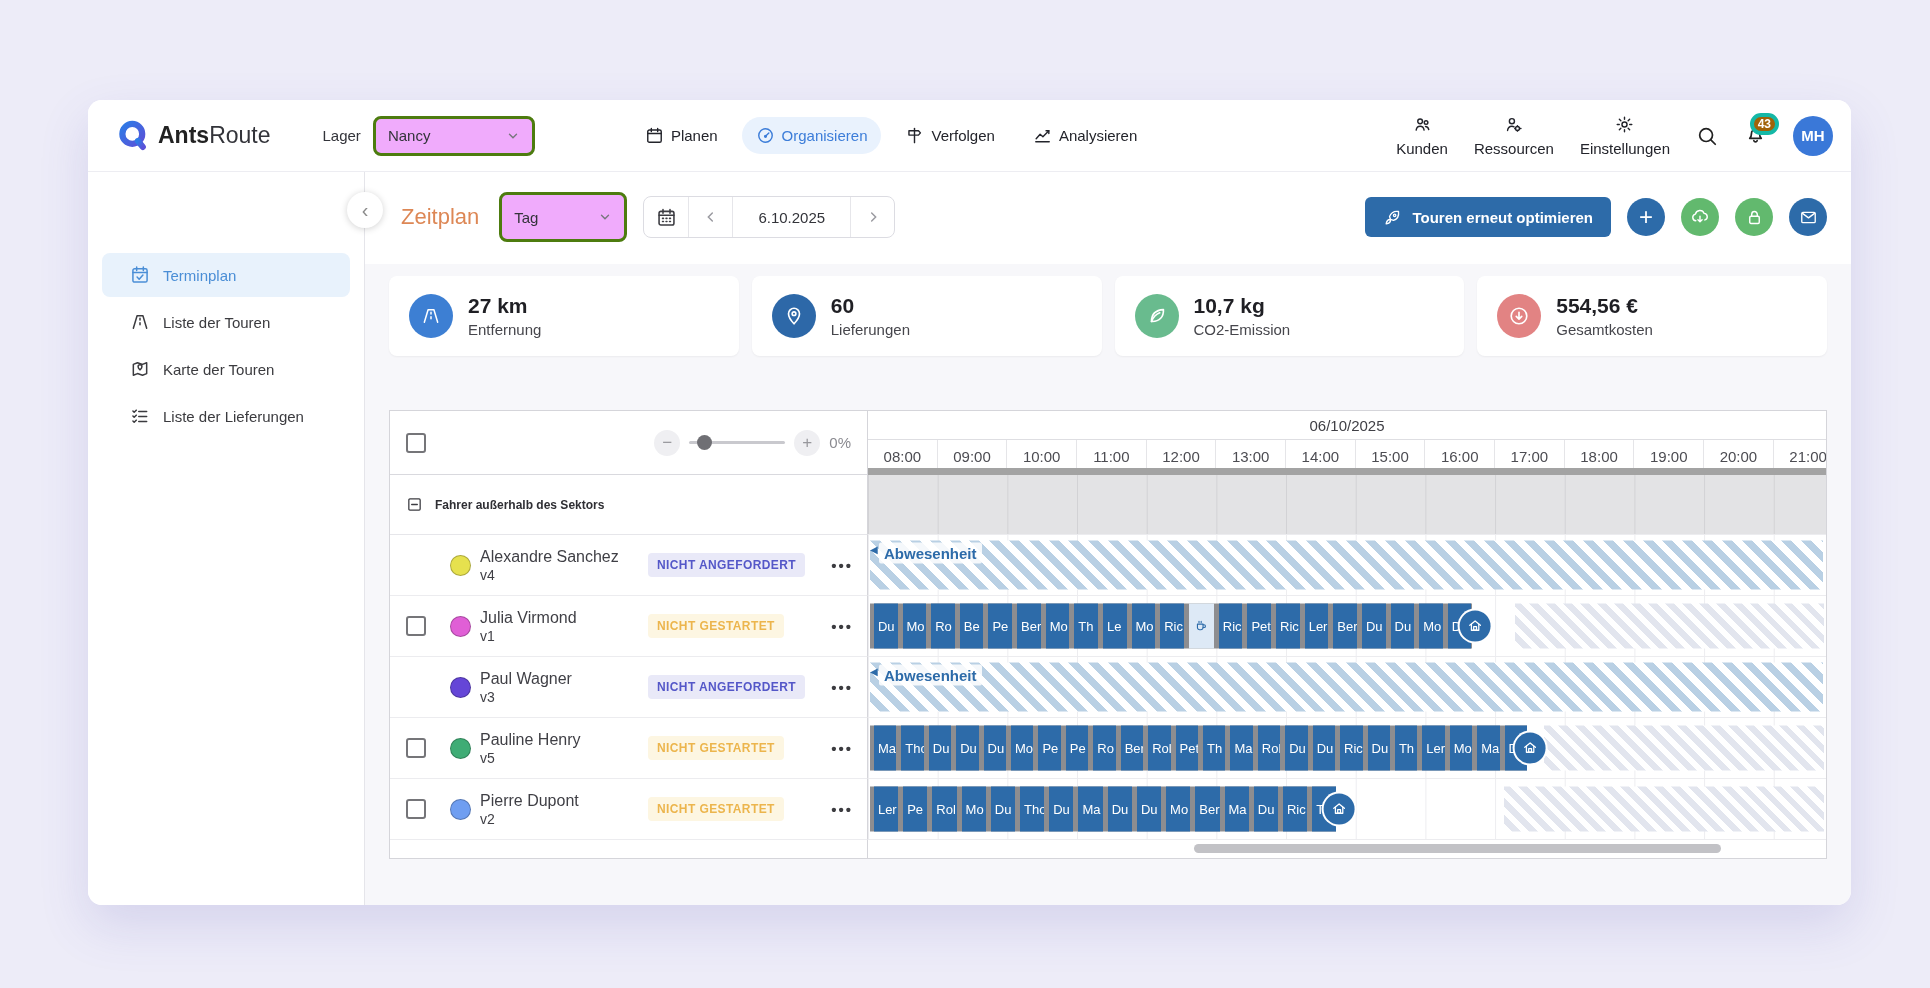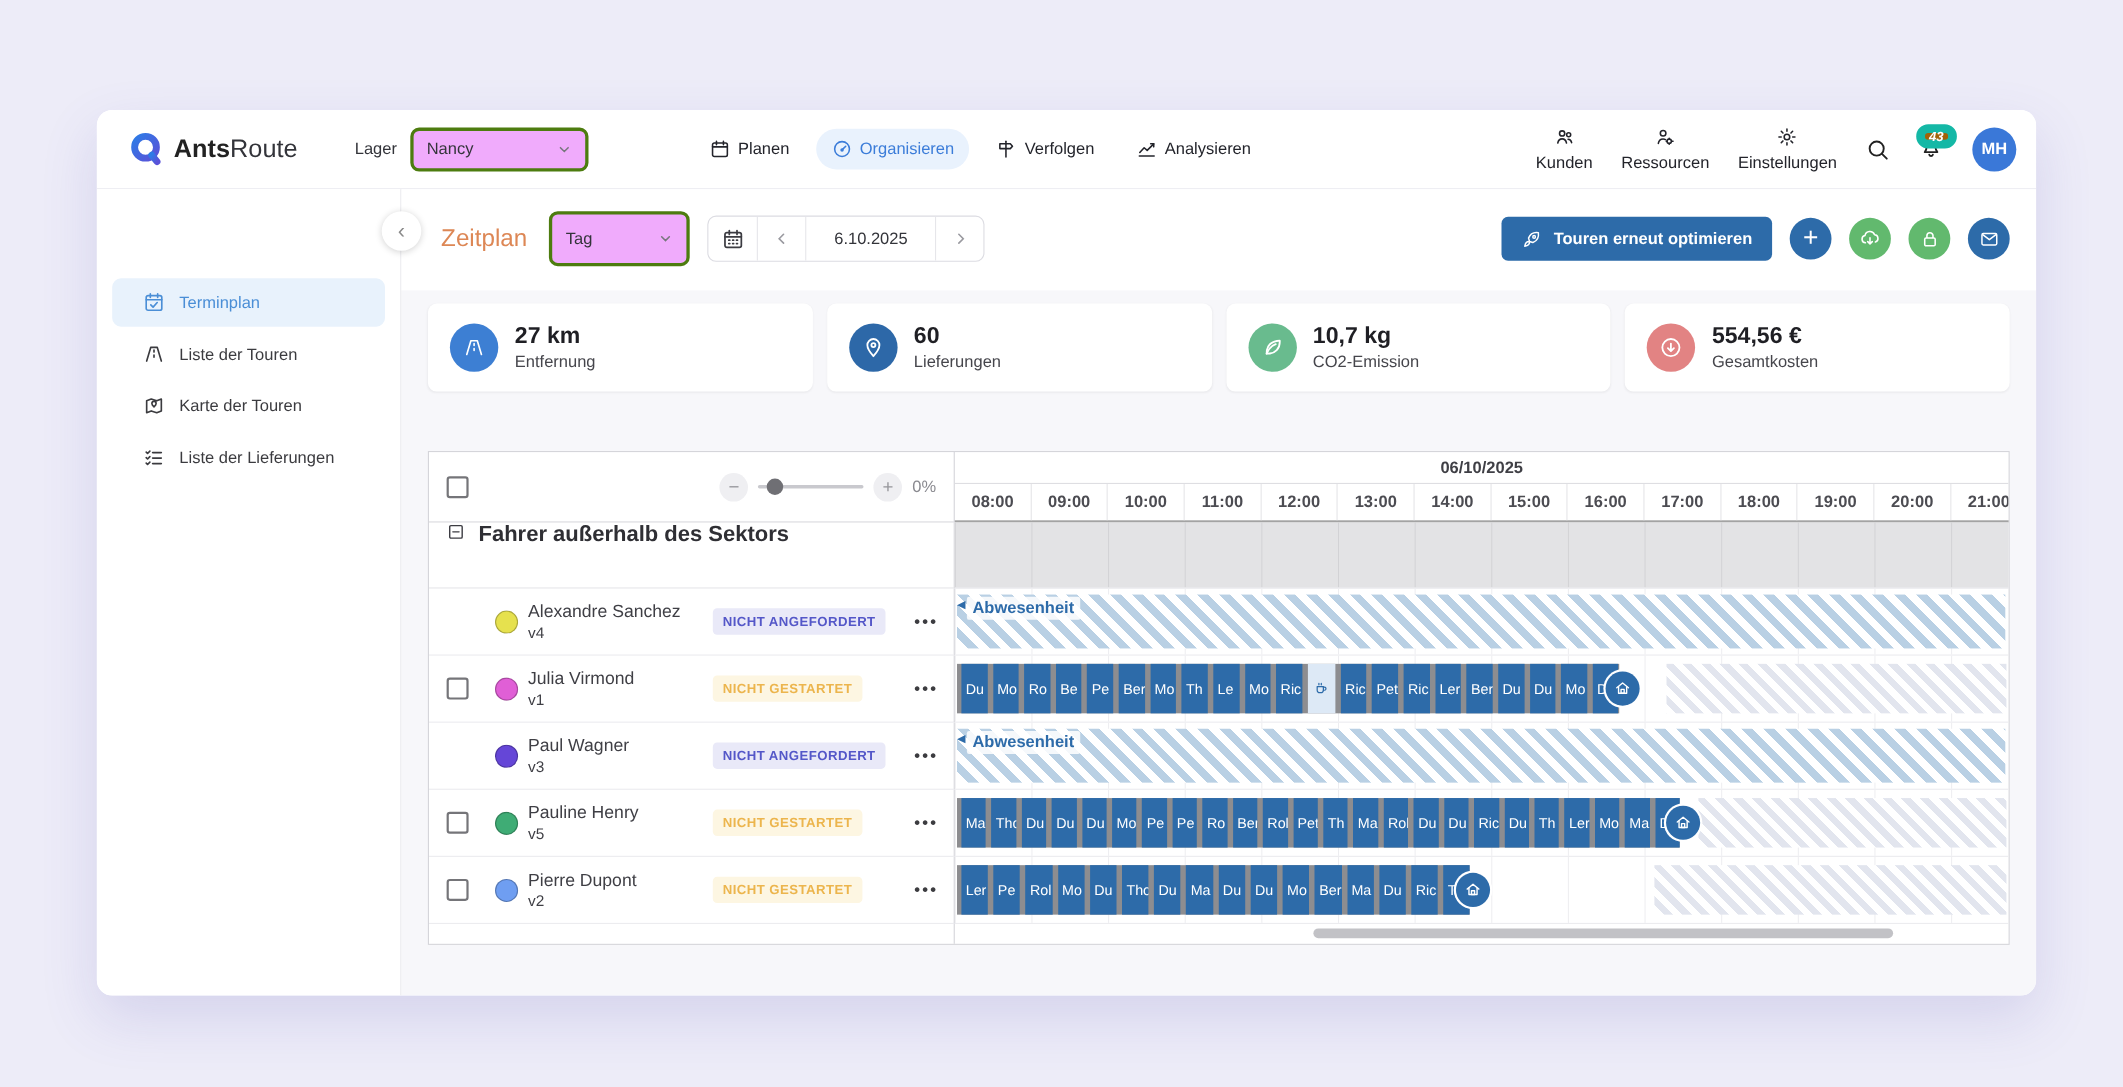--- a/index.html
+++ b/index.html
@@ -19,21 +19,21 @@
   .select .ic svg{display:block;}
   .tabs{display:flex;align-items:center;gap:10px;margin-left:96px;}
   .tab{display:flex;align-items:center;gap:7px;padding:9px 14px;border-radius:20px;font-size:15px;color:#23242b;cursor:pointer;white-space:nowrap;}
   .tab.active{color:#3c7dd9;background:#e9f2fd;}
   .nav-right{margin-left:auto;display:flex;align-items:center;gap:26px;}
   .nav-link{display:flex;align-items:center;gap:6px;font-size:15px;color:#23242b;cursor:pointer;white-space:nowrap;flex-direction:column;}
   .ic{display:inline-flex;align-items:center;justify-content:center;}
   .ic svg{display:block;}
   .bell-wrap{position:relative;cursor:pointer;}
   .bell-badge{position:absolute;top:-9px;right:-12px;min-width:24px;height:22px;padding:0 4px;border-radius:12px;background:#a16207;
-              border:8px solid #14b8a6;color:#fff;font-size:12px;font-weight:bold;display:flex;align-items:center;justify-content:center;font-style:italic;}
+              border:4px solid #14b8a6;color:#fff;font-size:12px;font-weight:bold;display:flex;align-items:center;justify-content:center;}
   .avatar{width:40px;height:40px;border-radius:50%;background:#3a78d8;color:#fff;font-size:15px;font-weight:bold;
           display:flex;align-items:center;justify-content:center;cursor:pointer;}
   
   .body{flex:1;display:flex;min-height:0;}
   .sidebar{width:277px;flex:0 0 277px;border-right:1px solid #e5e5ea;background:#fff;padding-top:78px;}
   .side-item{height:44px;margin:3px 14px;padding:0 28px;border-radius:8px;display:flex;align-items:center;gap:13px;
              font-size:15px;color:#3b3b3f;cursor:pointer;}
   .side-item.active{background:#e8f2fc;color:#4a8ed6;}
   .main{flex:1;position:relative;background:#f7f7fa;display:flex;flex-direction:column;min-width:0;}
   .collapse-btn{position:absolute;left:-18px;top:20px;width:36px;height:36px;border-radius:50%;background:#fff;
@@ -55,33 +55,33 @@
   .circ.plus{font-size:24px;font-weight:300;line-height:1;}
   
   .stats{margin:12px 24px 0;display:grid;grid-template-columns:repeat(4,1fr);gap:13px;height:80px;}
   .card{background:#fff;border-radius:8px;display:flex;align-items:center;gap:15px;padding:0 20px;box-shadow:0 1px 2px rgba(0,0,0,.05);}
   .stat-ic{width:44px;height:44px;border-radius:50%;display:flex;align-items:center;justify-content:center;color:#fff;flex:0 0 44px;}
   .stat-val{font-size:21px;font-weight:bold;color:#1f1f24;}
   .stat-lbl{font-size:15px;color:#46464c;margin-top:3px;}
   
   .gantt{margin:54px 24px 0;background:#fff;border:1px solid #d5d5da;display:grid;grid-template-columns:478px 1fr;}
   .g-lh{height:64px;border-right:1px solid #d5d5da;border-bottom:1px solid #d9d9de;display:flex;align-items:center;padding:0 16px;}
-  .g-rh{height:64px;border-bottom:2px solid #a3a3a3;overflow:hidden;font-weight:bold;}
+  .g-rh{height:64px;border-bottom:7px solid #a3a3a3;overflow:hidden;}
   .date-row{height:28px;line-height:30px;text-align:center;font-size:15px;color:#3f3f45;}
   .times{height:35px;display:flex;border-top:1px solid #dedee2;overflow:hidden;}
   .times span{flex:0 0 7.2727%;border-right:1px solid #e5e5e8;text-align:center;line-height:34px;font-size:15px;color:#4c4c52;}
   .cb{width:20px;height:20px;border:2px solid #757579;border-radius:3px;background:#fff;flex:0 0 20px;cursor:pointer;}
   .cb.ghost{visibility:hidden;}
   .zoomctl{margin-left:auto;display:flex;align-items:center;gap:9px;}
   .zbtn{width:26px;height:26px;border-radius:50%;background:#efeff2;color:#97979c;font-size:17px;display:flex;align-items:center;justify-content:center;cursor:pointer;}
   .ztrack{position:relative;width:96px;height:3px;border-radius:2px;background:#c9c9ce;}
   .zknob{position:absolute;left:8px;top:-6px;width:15px;height:15px;border-radius:50%;background:#6f6f74;cursor:pointer;}
   .zpct{font-size:15px;color:#8a8a90;}
-  .grp-l{height:60px;border-right:1px solid #d5d5da;border-bottom:1px solid #e6e6ea;display:flex;align-items:flex-start;gap:12px;
-         padding-left:16px;font-size:20px;font-weight:bold;color:#2f2f34;}
+  .grp-l{height:60px;border-right:1px solid #d5d5da;border-bottom:1px solid #e6e6ea;display:flex;align-items:center;gap:12px;
+         padding-left:16px;font-size:12px;font-weight:bold;color:#2f2f34;}
   .tl{position:relative;border-bottom:1px solid #ececef;overflow:hidden;
       background-image:linear-gradient(to right,#ededf0 1px,transparent 1px);background-size:7.2727% 100%;}
   .tl.grp{height:60px;background-color:#e3e3e5;background-image:linear-gradient(to right,#d2d2d5 1px,transparent 1px);}
   .row-l{height:61px;border-right:1px solid #d5d5da;border-bottom:1px solid #ececef;display:flex;align-items:center;padding:0 14px 0 16px;}
   .row-l .cb{margin-right:24px;}
   .dot{width:21px;height:21px;border-radius:50%;border:1px solid rgba(0,0,0,.25);margin-right:9px;flex:0 0 21px;}
   .who{width:168px;min-width:0;}
   .nm{font-size:16px;color:#3f3f45;white-space:nowrap;overflow:hidden;}
   .veh{font-size:14px;color:#3f3f45;margin-top:1px;}
   .badge{font-size:12px;font-weight:bold;letter-spacing:.4px;padding:5px 9px;border-radius:4px;white-space:nowrap;}

